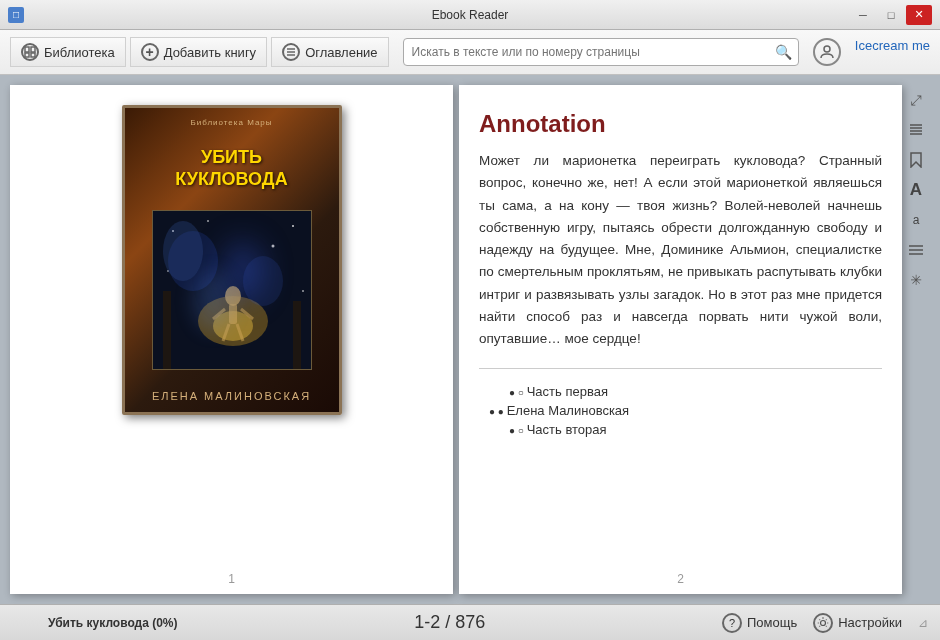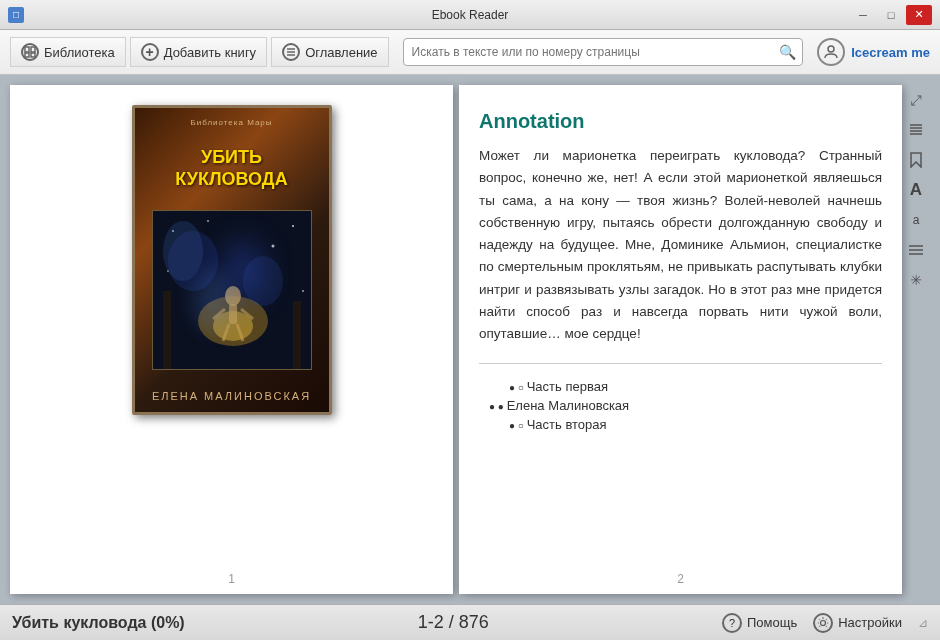--- a/index.html
+++ b/index.html
@@ -127,24 +127,22 @@
       display: flex;
       align-items: center;
       justify-content: center;
       cursor: pointer;
       color: #666;
       font-size: 14px;
     }
 
     #user-area {
       display: flex;
-      align-items: center;
-      gap: 6px;
+      gap: 14px;
       cursor: pointer;
-      font-weight: bold;
     }
     #user-icon {
       width: 28px;
       height: 28px;
       border: 2px solid #888;
       border-radius: 50%;
       display: flex;
       align-items: center;
       justify-content: center;
       font-size: 14px;
@@ -189,21 +187,21 @@
     #page1 {
       padding: 20px;
       padding-bottom: 30px;
       display: flex;
       flex-direction: column;
       align-items: center;
       justify-content: flex-start;
     }
 
     #book-cover {
-      width: 200px;
+      width: 220px;
       height: 310px;
       background: linear-gradient(135deg, #3a1a05 0%, #8b4513 30%, #2c1a0e 60%, #1a0a05 100%);
       border: 3px solid #8b7355;
       border-radius: 2px;
       position: relative;
       overflow: hidden;
       box-shadow: 3px 3px 10px rgba(0,0,0,0.5);
       display: flex;
       flex-direction: column;
       align-items: center;
@@ -362,23 +360,24 @@
       height: 36px;
       background: linear-gradient(to bottom, #e8e8e8, #d8d8d8);
       border-top: 1px solid #b0b0b0;
       display: flex;
       align-items: center;
       padding: 0 12px;
       justify-content: space-between;
     }
 
     #status-left {
-      font-size: 16px;
+      font-size: 12px;
       font-weight: bold;
       color: #333;
+      margin-left: 36px;
     }
 
     #status-center {
       font-size: 18px;
       color: #333;
     }
 
     #status-right {
       display: flex;
       align-items: center;
@@ -512,21 +511,21 @@
             <rect x="140" y="90" width="8" height="70" fill="#2a1a08" opacity="0.6"></rect>
           </svg>
         </div>
         <div id="cover-author">Елена Малиновская</div>
       </div>
       <div class="page-num-label">1</div>
     </div>
 
     <div class="page" id="page2">
       <div style="position:absolute;top:25px;left:20px;right:20px;bottom:30px;display:flex;flex-direction:column;">
-        <div id="annotation-title" style="font-size:20px;font-weight:bold;color:#0f766e;margin-bottom:12px;">Annotation</div>
+        <div id="annotation-title" style="font-size:24px;font-weight:bold;color:#7f1d1d;margin-bottom:12px;">Annotation</div>
         <div id="annotation-text" style="font-size:13.5px;color:#333;text-align:justify;line-height:1.65;margin-bottom:18px;">Может ли марионетка переиграть кукловода? Странный вопрос, конечно же, нет! А если этой марионеткой являешься ты сама, а на кону — твоя жизнь? Волей-неволей начнешь собственную игру, пытаясь обрести долгожданную свободу и надежду на будущее. Мне, Доминике Альмион, специалистке по смертельным проклятьям, не привыкать распутывать клубки интриг и развязывать узлы загадок. Но в этот раз мне придется найти способ раз и навсегда порвать нити чужой воли, опутавшие… мое сердце!</div>
         <hr id="toc-divider" style="border:none;border-top:1px solid #ccc;margin-bottom:12px;">
         <ul id="toc-list" style="list-style:none;padding-left:10px;">
           <li style="font-size:13px;color:#333;padding-left:20px;margin-top:3px;">
             <span style="font-size:10px;">○ </span><span>Часть первая</span>
           </li>
           <li style="font-size:13px;color:#333;margin-bottom:4px;">
             <span style="font-size:10px;">● </span><span>Елена Малиновская</span>
           </li>
           <li style="font-size:13px;color:#333;padding-left:20px;margin-top:3px;">

